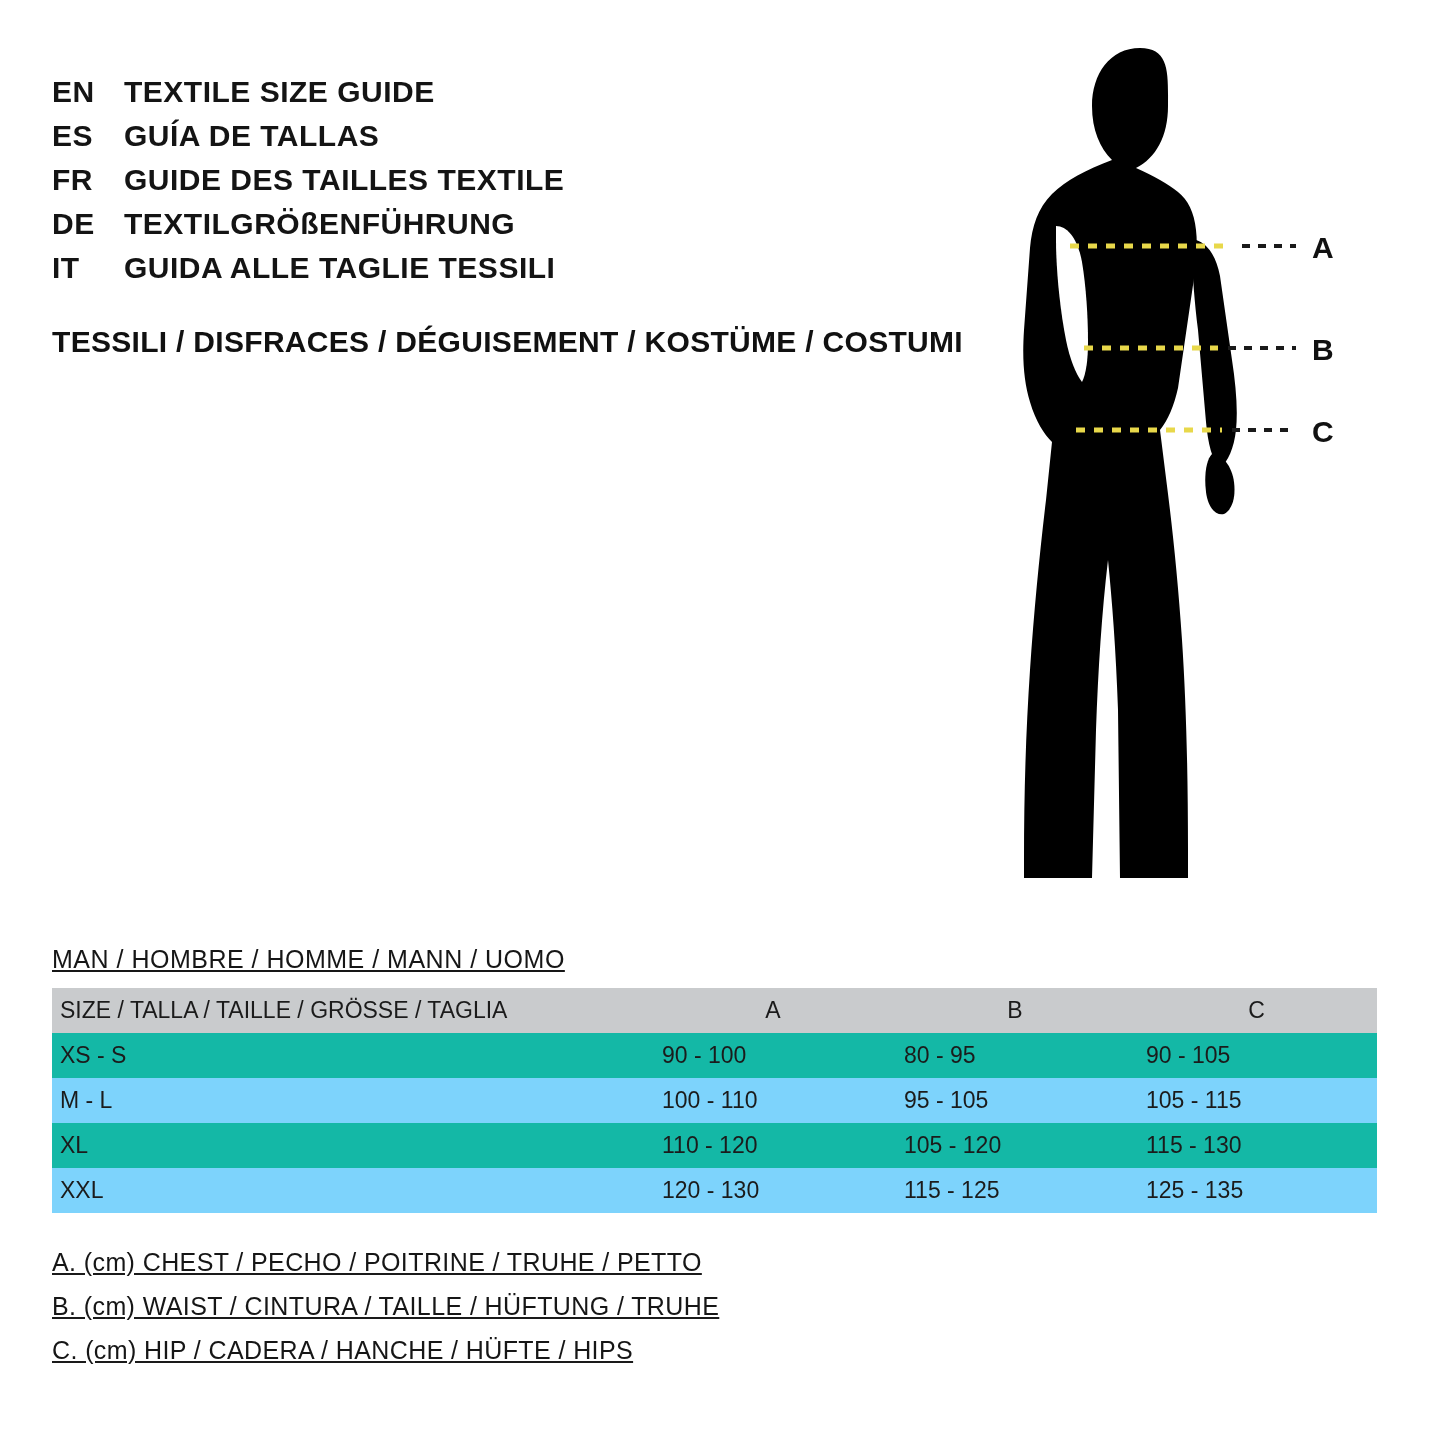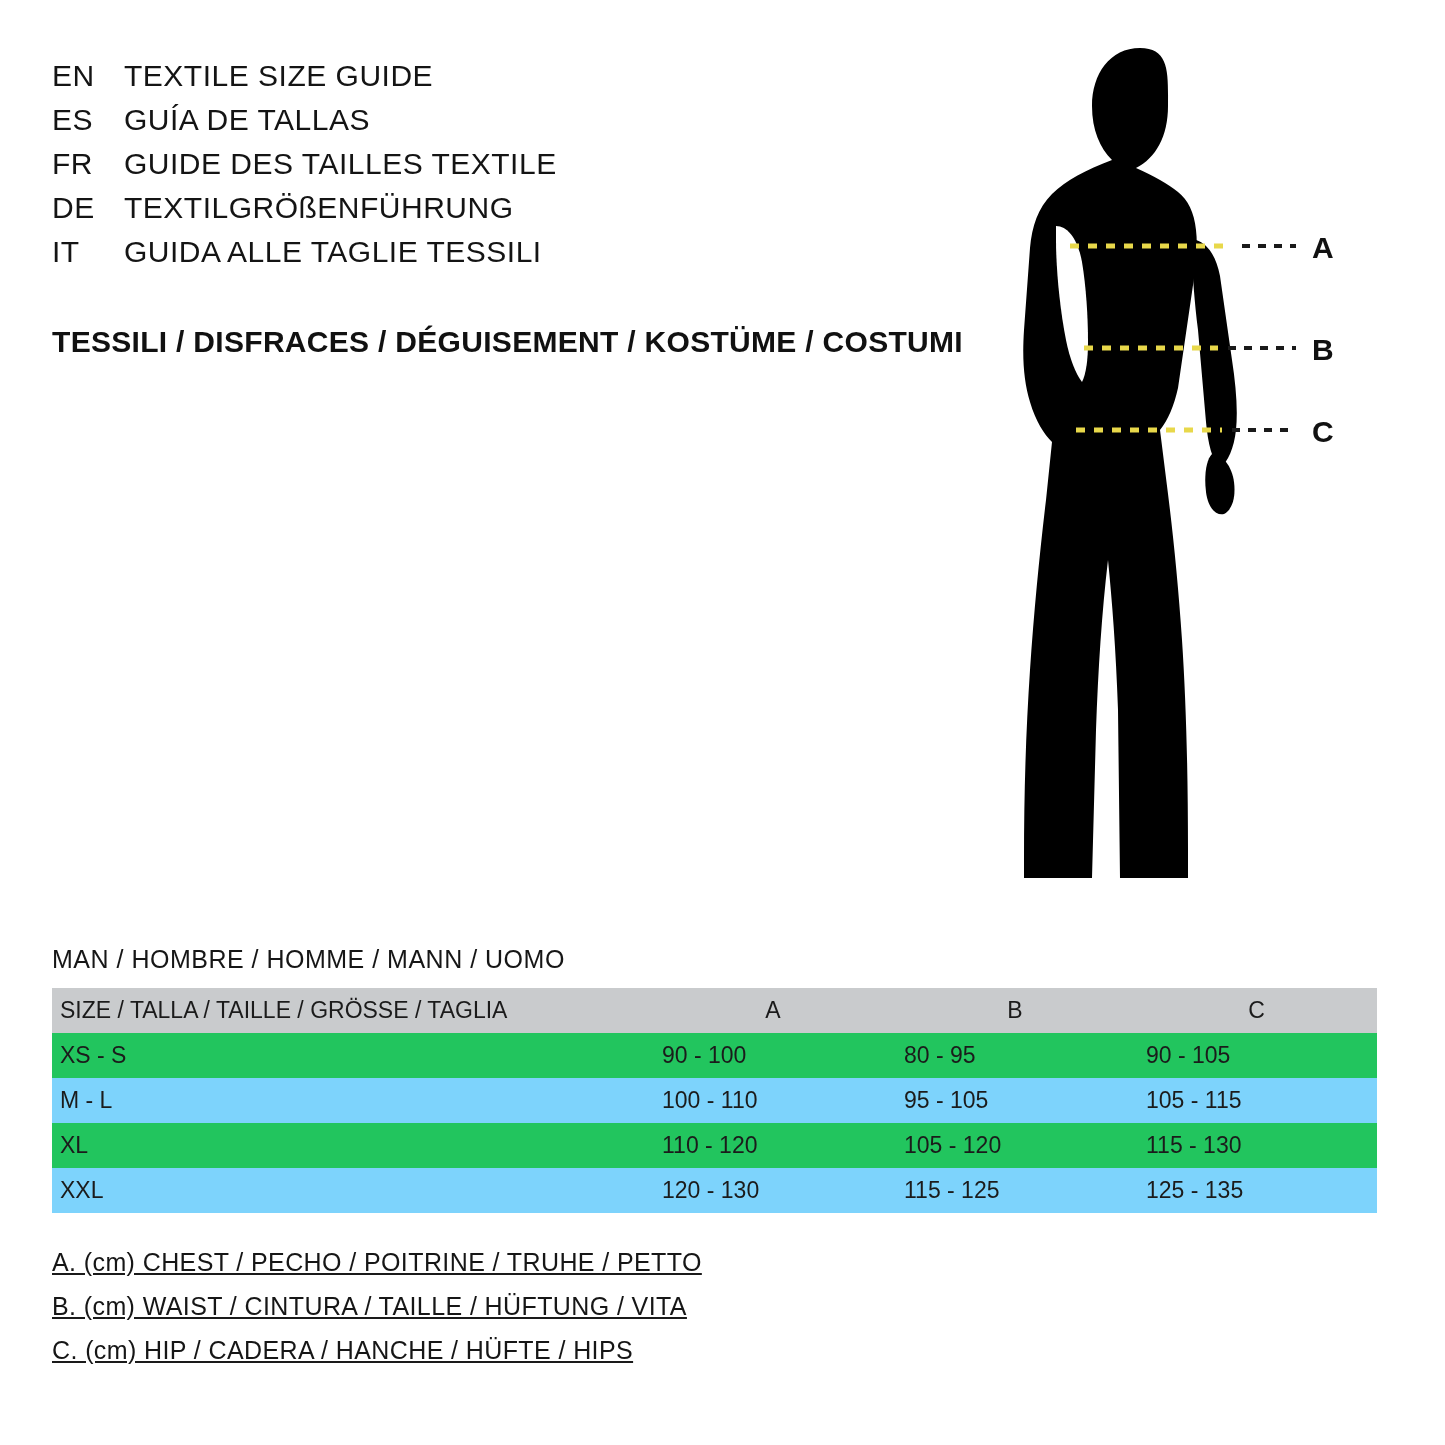--- a/index.html
+++ b/index.html
@@ -13,22 +13,23 @@
     font-family: "Liberation Sans", sans-serif;
     color: #1a1a1a;
     position: relative;
     overflow: hidden;
   }
 
   
   .lang-block {
     position: absolute;
     left: 52px;
-    top: 54px;
+    top: 70px;
     width: 900px;
+    font-weight: bold;
   }
   .lang-row {
     display: flex;
     align-items: baseline;
     font-size: 30px;
     letter-spacing: 0.5px;
     line-height: 44px;
     color: #141414;
   }
   .lang-code {
@@ -67,20 +68,21 @@
     position: absolute;
     left: 52px;
     top: 945px;
     width: 1340px;
   }
   .group-title {
     font-size: 25px;
     letter-spacing: 0.5px;
     color: #161616;
     margin-bottom: 14px;
+    text-decoration: underline;
   }
   table.size-table {
     border-collapse: collapse;
     width: 1325px;
     table-layout: fixed;
   }
   table.size-table col.c-size { width: 600px; }
   table.size-table col.c-a { width: 242px; }
   table.size-table col.c-b { width: 242px; }
   table.size-table col.c-c { width: 241px; }
@@ -101,21 +103,21 @@
     padding-left: 8px;
   }
   table.size-table tbody td {
     text-align: left;
   }
   table.size-table tbody td.row-label {
     text-align: left;
     padding-left: 8px;
   }
   table.size-table tbody tr.odd td {
-    background: #22c55e;
+    background: #14b8a6;
   }
   table.size-table tbody tr.even td {
     background: #7dd3fc;
   }
 
   
   .legend {
     position: absolute;
     left: 52px;
     top: 1240px;
@@ -281,15 +283,15 @@
         <td>120 - 130</td>
         <td>115 - 125</td>
         <td>125 - 135</td>
       </tr>
     </tbody>
   </table>
 </div>
 
 <div class="legend">
   <div class="legend-row">A. (cm) CHEST / PECHO / POITRINE / TRUHE / PETTO</div>
-  <div class="legend-row">B. (cm) WAIST / CINTURA / TAILLE / HÜFTUNG / VITA</div>
+  <div class="legend-row">B. (cm) WAIST / CINTURA / TAILLE / HÜFTUNG / TRUHE</div>
   <div class="legend-row">C. (cm) HIP / CADERA / HANCHE / HÜFTE / HIPS</div>
 </div>
 
 </body></html>

